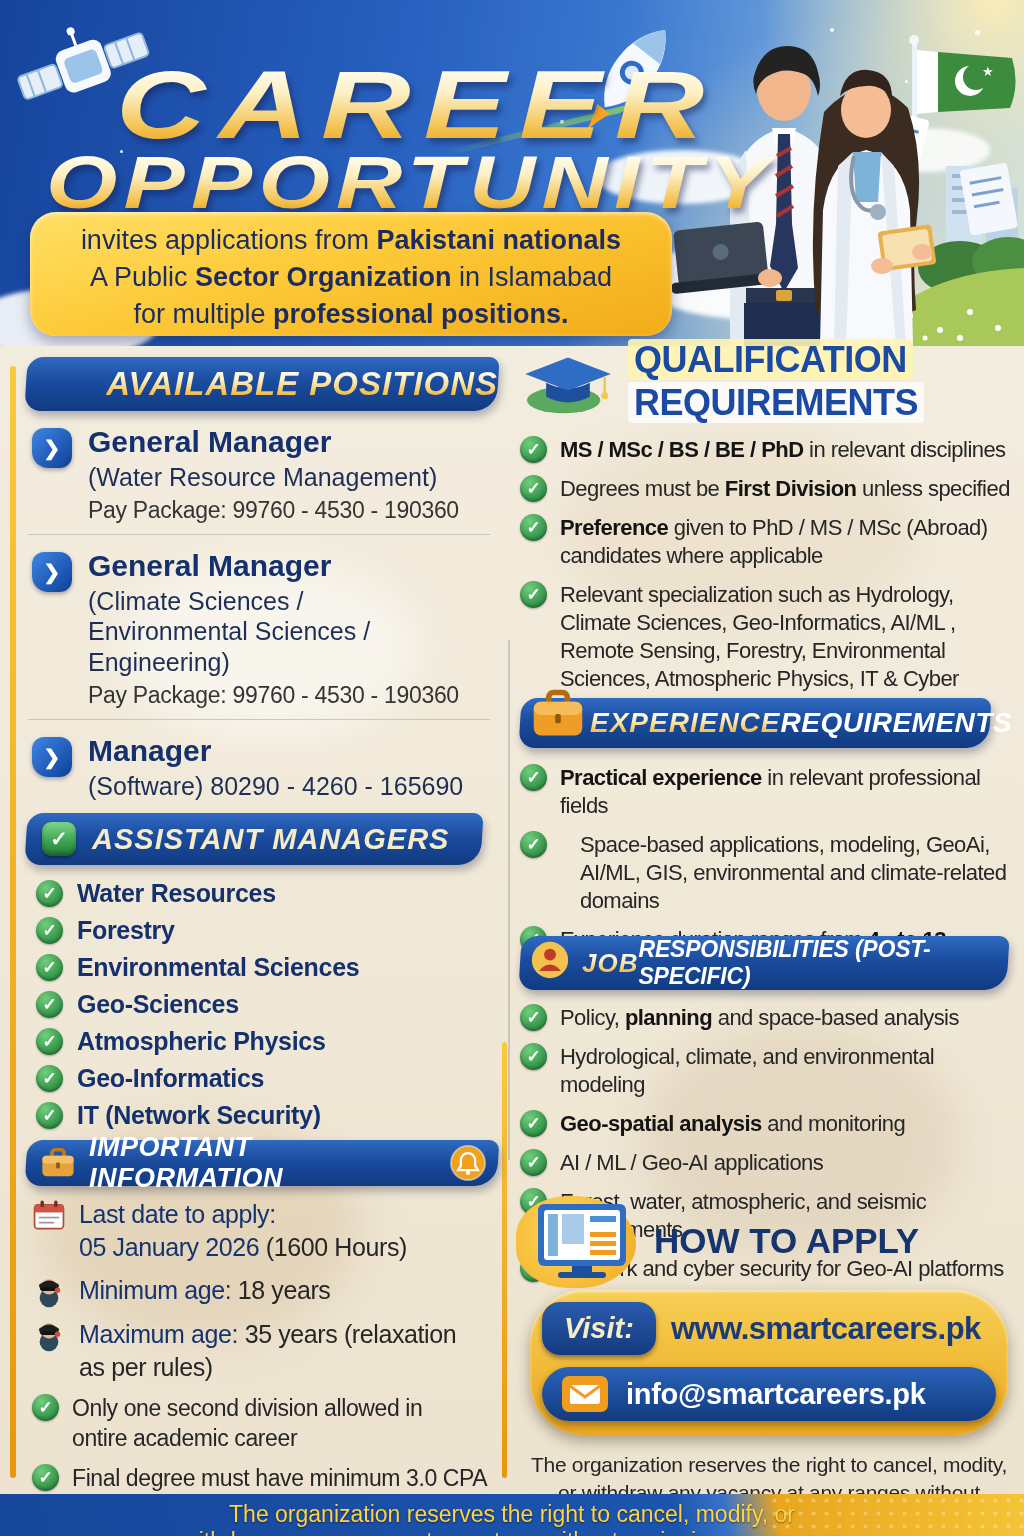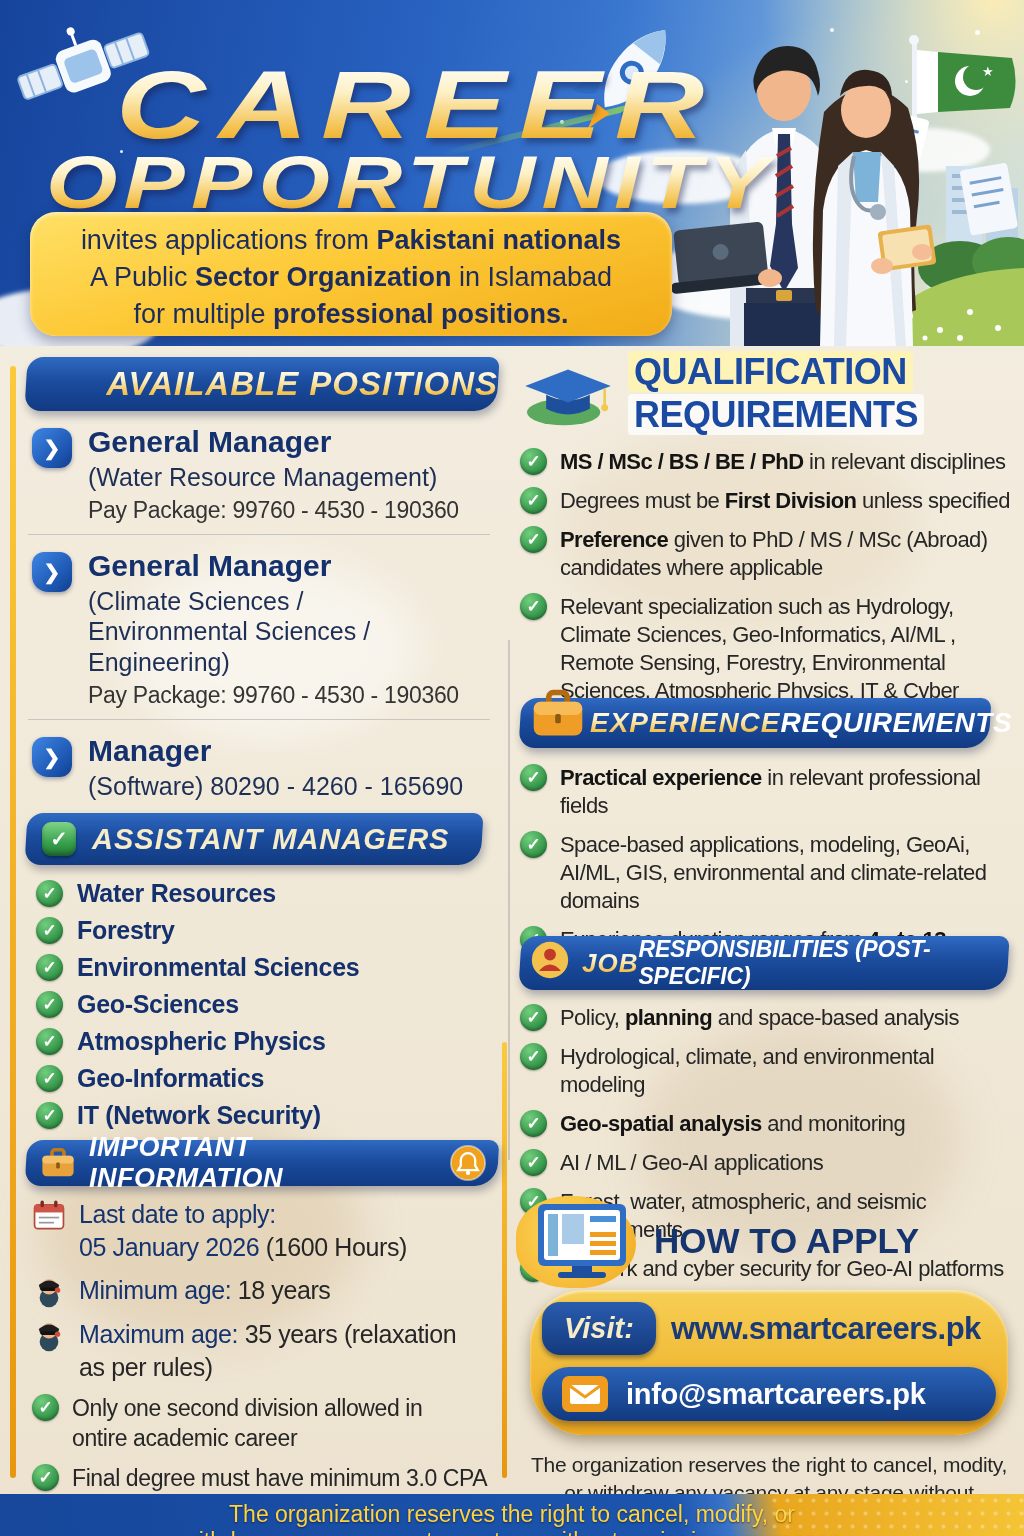--- a/index.html
+++ b/index.html
@@ -379,21 +379,21 @@
         <div class="itx"><span>Final degree must have </span><span class="b">minimum 3.0 CPA</span><span></span></div>
         </div>
       <div class="irow">
           <span class="chk">✓</span>
         <div class="itx"><span>Posts are </span><span class="b">temporary,</span><span> likely to continue</span></div>
         </div>
 
     </div>
   </div>
 
-  <div class="rsec" style="top:352px;">
+  <div class="rsec" style="top:340px;">
     <div id="qhead">
       <svg width="96" height="76" viewBox="0 0 110 84">
         <ellipse cx="50" cy="64" rx="42" ry="15" fill="#5aa95e"></ellipse>
         <path d="M30 44 L30 60 Q55 73 80 60 L80 44 Q55 57 30 44z" fill="#1d4f9c"></path>
         <path d="M6 34 L55 15 L104 34 L55 53 Z" fill="#2f6cc4"></path>
         <line x1="97" y1="37" x2="97" y2="56" stroke="#f3c84e" stroke-width="3"></line>
         <circle cx="97" cy="59" r="4" fill="#f3c84e"></circle>
       </svg>
       <div class="qt">
         <div><span class="hl1">QUALIFICATION</span></div>
@@ -429,21 +429,21 @@
       <span class="rib-gold gtx" style="font-size:28px;">EXPERIENCE</span>
         <span class="rib-wh" style="font-size:28px;"> REQUIREMENTS</span>
     </div>
     <div style="margin-top:16px;">
       <div class="rrow">
           <span class="chk">✓</span>
         <div class="txt"><span></span><span class="b">Practical experience</span><span> in relevant professional fields</span></div>
         </div>
       <div class="rrow">
           <span class="chk">✓</span>
-        <div class="txt" style="max-width:450px;"><span>Space-based applications, modeling, GeoAi, AI/ML, GIS, environmental and climate-related domains</span><span class="b"></span><span></span></div>
+        <div class="txt" style="max-width:450px;margin-left:20px;"><span>Space-based applications, modeling, GeoAi, AI/ML, GIS, environmental and climate-related domains</span><span class="b"></span><span></span></div>
         </div>
       <div class="rrow">
           <span class="chk">✓</span>
         <div class="txt" style="max-width:420px;"><span>Experience duration ranges from </span><span class="b">4 - to 13 years</span><span> depending on the position</span></div>
         </div>
     </div>
   </div>
 
   <div class="rsec" style="top:936px;">
     <div class="ribbon" style="height:54px;padding-left:62px;width:488px;box-sizing:border-box;">
@@ -510,21 +510,21 @@
         <svg width="46" height="36" viewBox="0 0 46 36">
           <rect width="46" height="36" rx="7" fill="#f09d1f"></rect>
           <rect x="8" y="9" width="30" height="19" rx="2.5" fill="#fff"></rect>
           <path d="M8 10 L23 21 L38 10" stroke="#f09d1f" stroke-width="3" fill="none"></path>
         </svg>
         <span id="mailtxt">info@smartcareers.pk</span>
       </div>
     </div>
     <div id="applynote">
       <span>The organization reserves the right to cancel, modity,</span><br>
-      <span>or withdraw any vacancy at any stage without</span><br>
+      <span>or withdraw any vacancy at any ranges without</span><br>
       <span>assigning any reason.</span>
     </div>
   </div>
 
   <div id="footer">
     <div>The organization reserves the right to cancel, modify, or</div>
     <div>withdraw any vacancy at any stage without assigning any reason</div>
   </div>
 
 </div>

